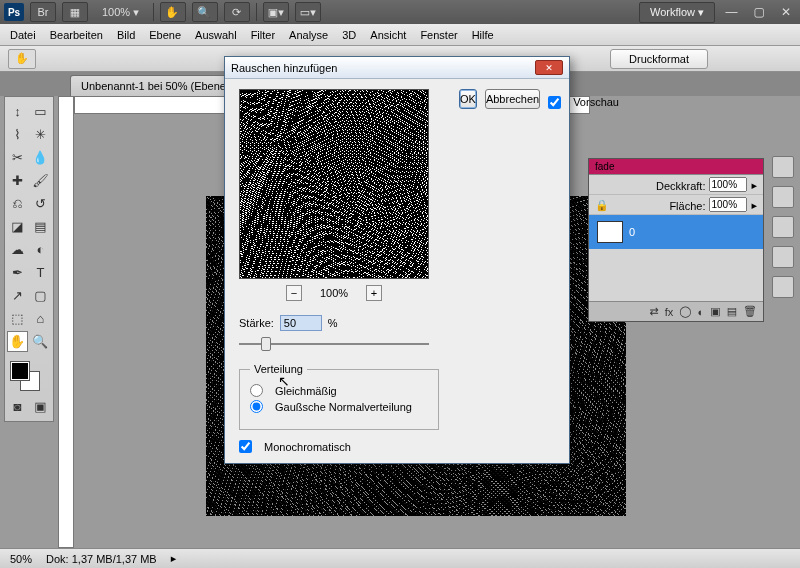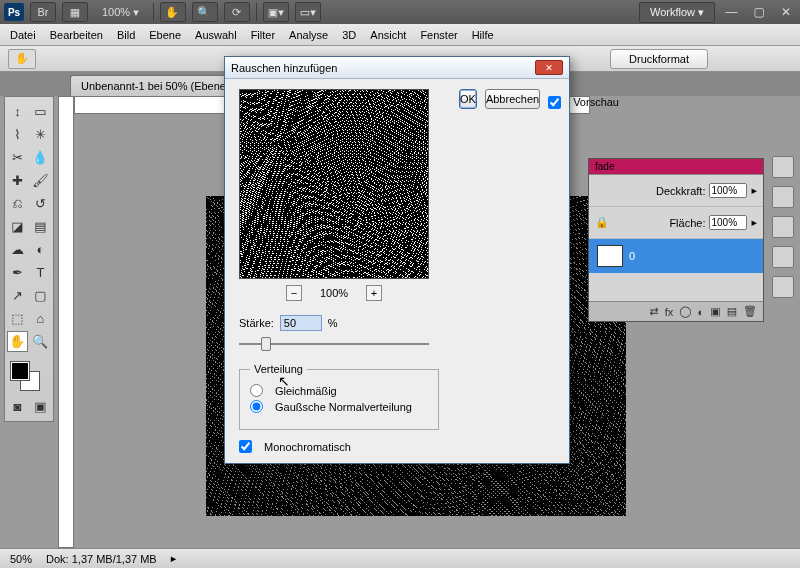--- a/index.html
+++ b/index.html
@@ -48,21 +48,21 @@
       repeating-radial-gradient(circle at 70% 60%, #111 0 1px, transparent 1px 2px),
       repeating-linear-gradient(45deg, #222 0 1px, #888 1px 2px, #333 2px 3px);
     filter: contrast(1.4);
   }
 
   
   .dock-strip { position:absolute; right:4px; top:60px; width:24px; display:flex; flex-direction:column; gap:8px;}
   .dock-ico { width:22px;height:22px;background:#d2d2d2;border:1px solid #777;border-radius:2px;}
   .layers-panel { position:absolute; right:36px; top:62px; width:176px; height:164px; background:#d5d5d5;border:1px solid #555;}
   .layers-hdr { background:#be185d;padding:2px 6px;font-size:10px;border-bottom:1px solid #888;}
-  .layers-row { display:flex;align-items:center;padding:8px 6px;gap:4px;border-bottom:1px solid #bbb;font-size:10px;}
+  .layers-row { display:flex;align-items:flex-end;padding:2px 6px;gap:4px;border-bottom:1px solid #bbb;font-size:10px;}
   .layers-row input { width:38px;font-size:10px;}
   .layer-active { background:#3a8adf;color:#fff;padding:6px 8px;display:flex;align-items:center;gap:6px;}
   .layer-thumb { width:26px;height:22px;background:#fff;border:1px solid #333;}
   .layers-foot { position:absolute;bottom:0;left:0;right:0;height:20px;background:#bcbcbc;border-top:1px solid #888;display:flex;align-items:center;justify-content:flex-end;gap:6px;padding:0 6px;color:#333;}
 
   
   .status { position:absolute; left:0; right:0; bottom:0; height:20px; background:linear-gradient(#e6e6e6,#cfcfcf); border-top:1px solid #888; display:flex; align-items:center; padding:0 10px; gap:14px;}
 
   
   .dialog { position:absolute; left:224px; top:56px; width:346px; height:408px; background:#eee; border:1px solid #4a6a8a; box-shadow:3px 3px 10px rgba(0,0,0,.4);}

